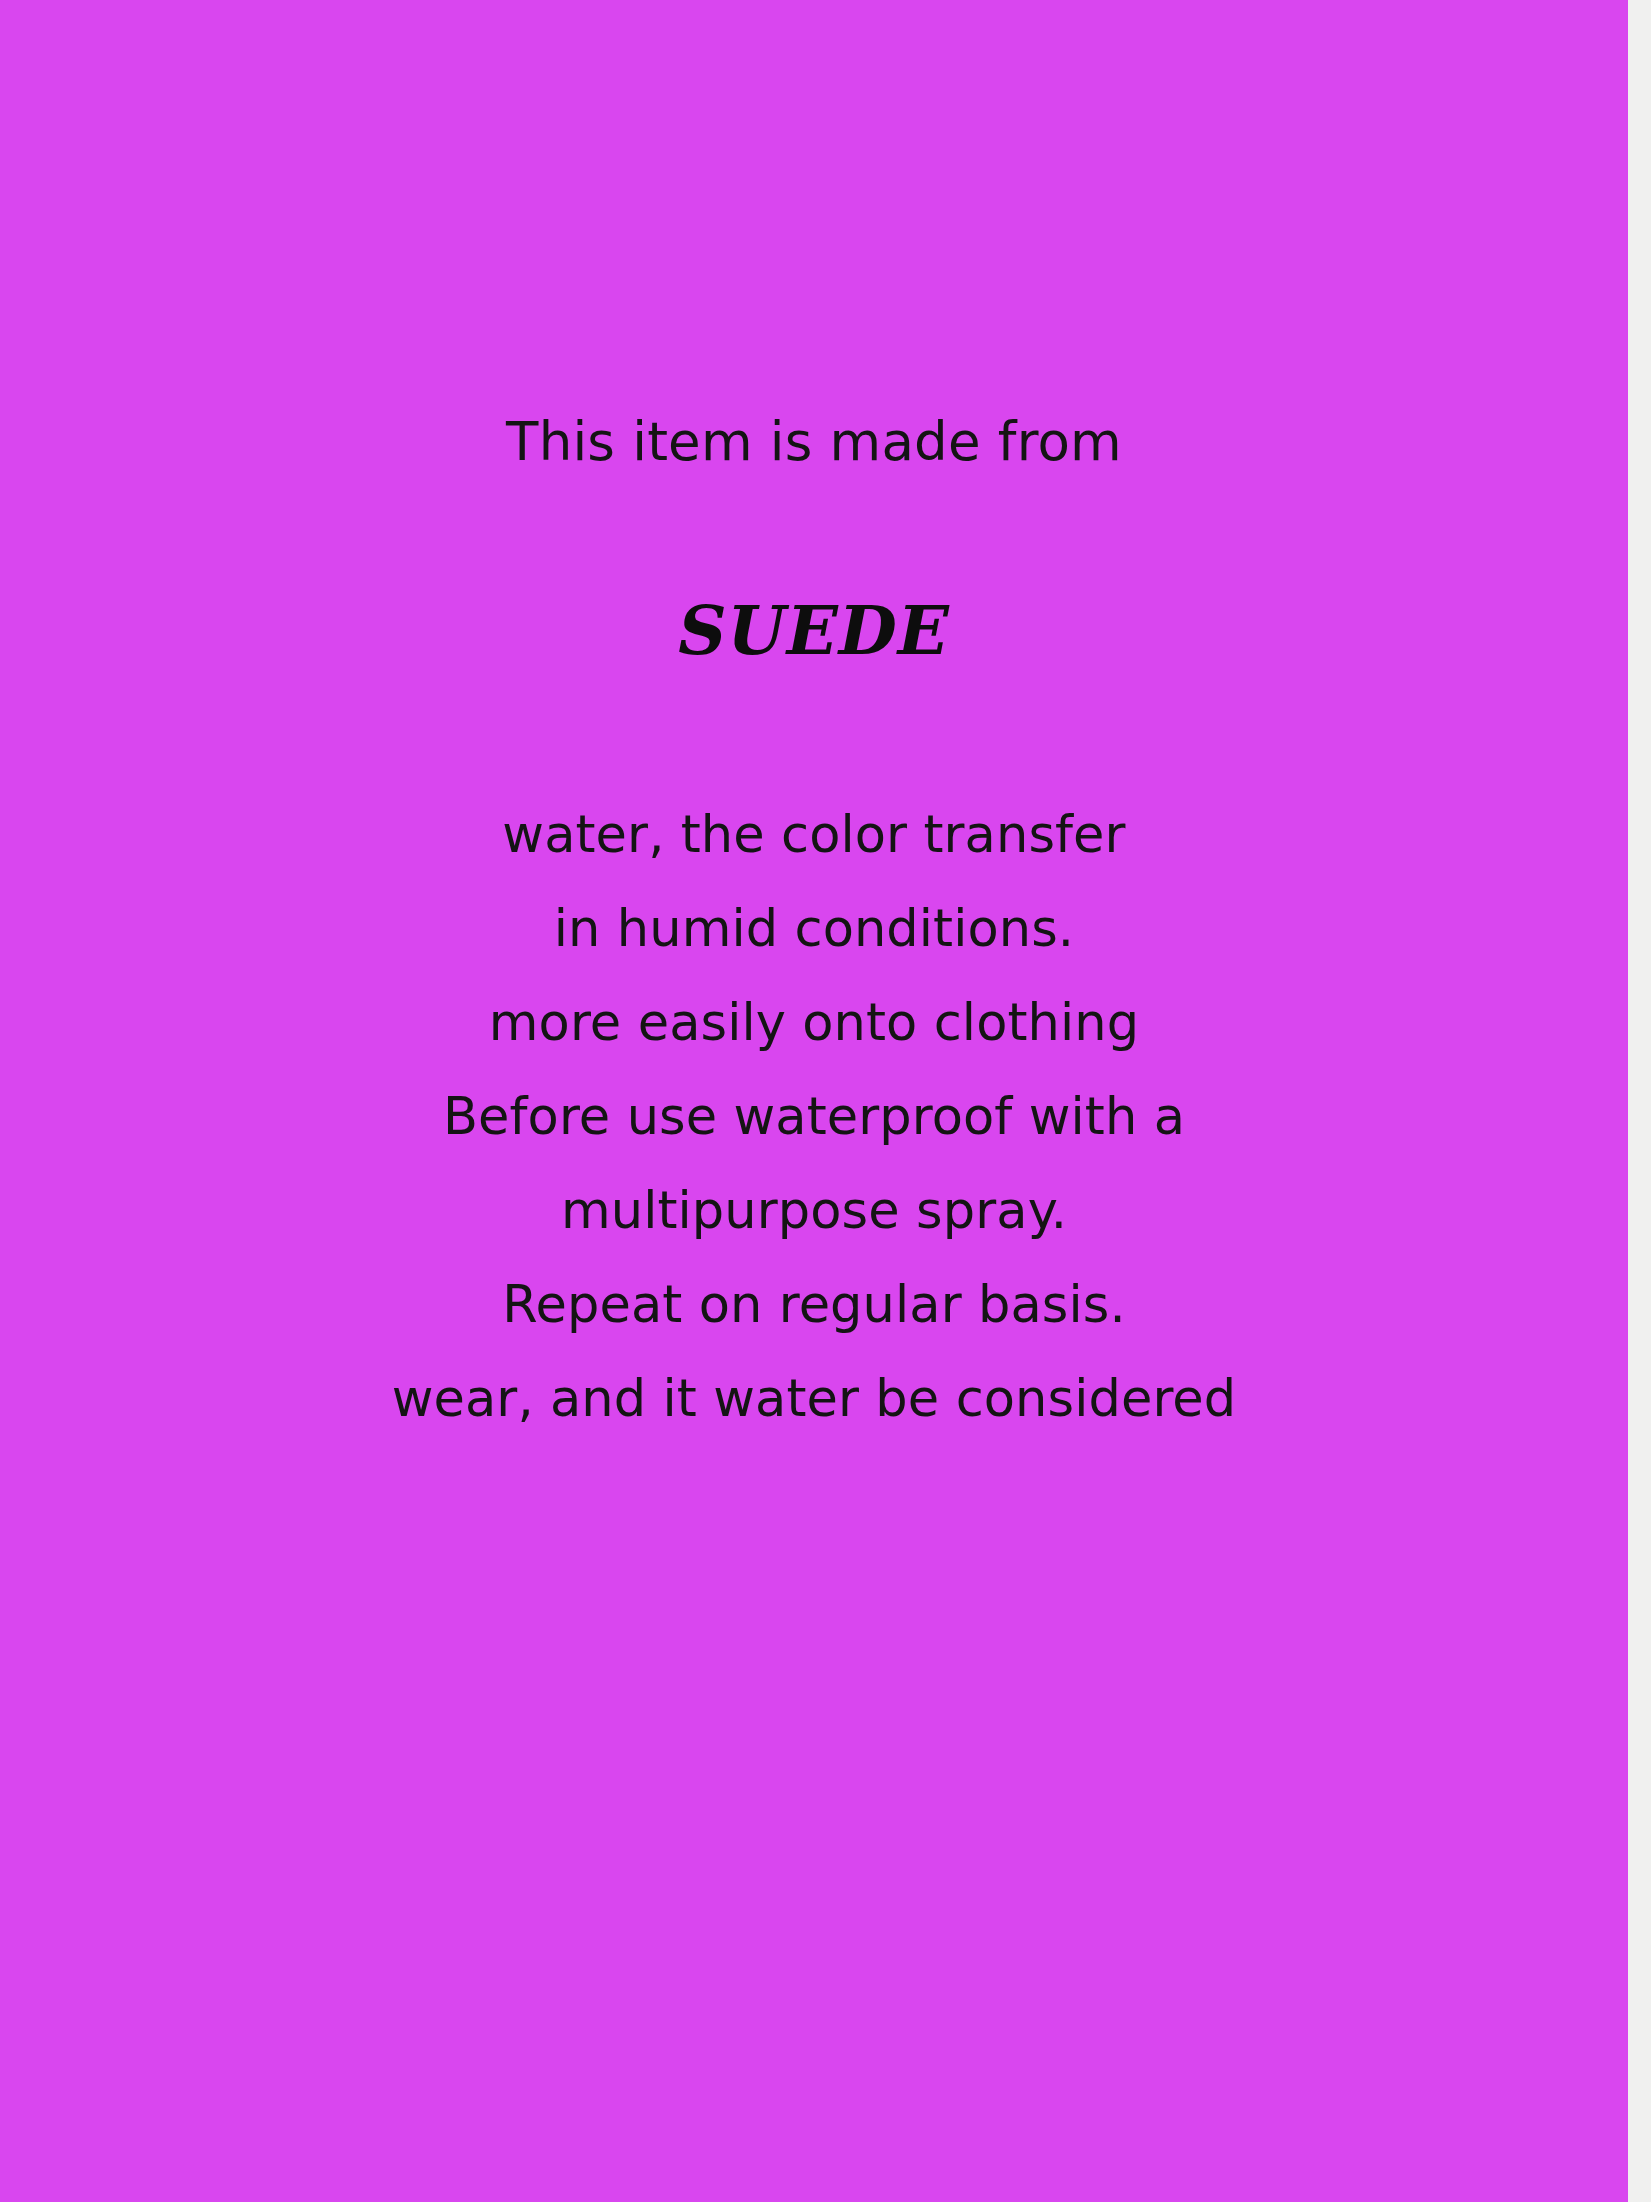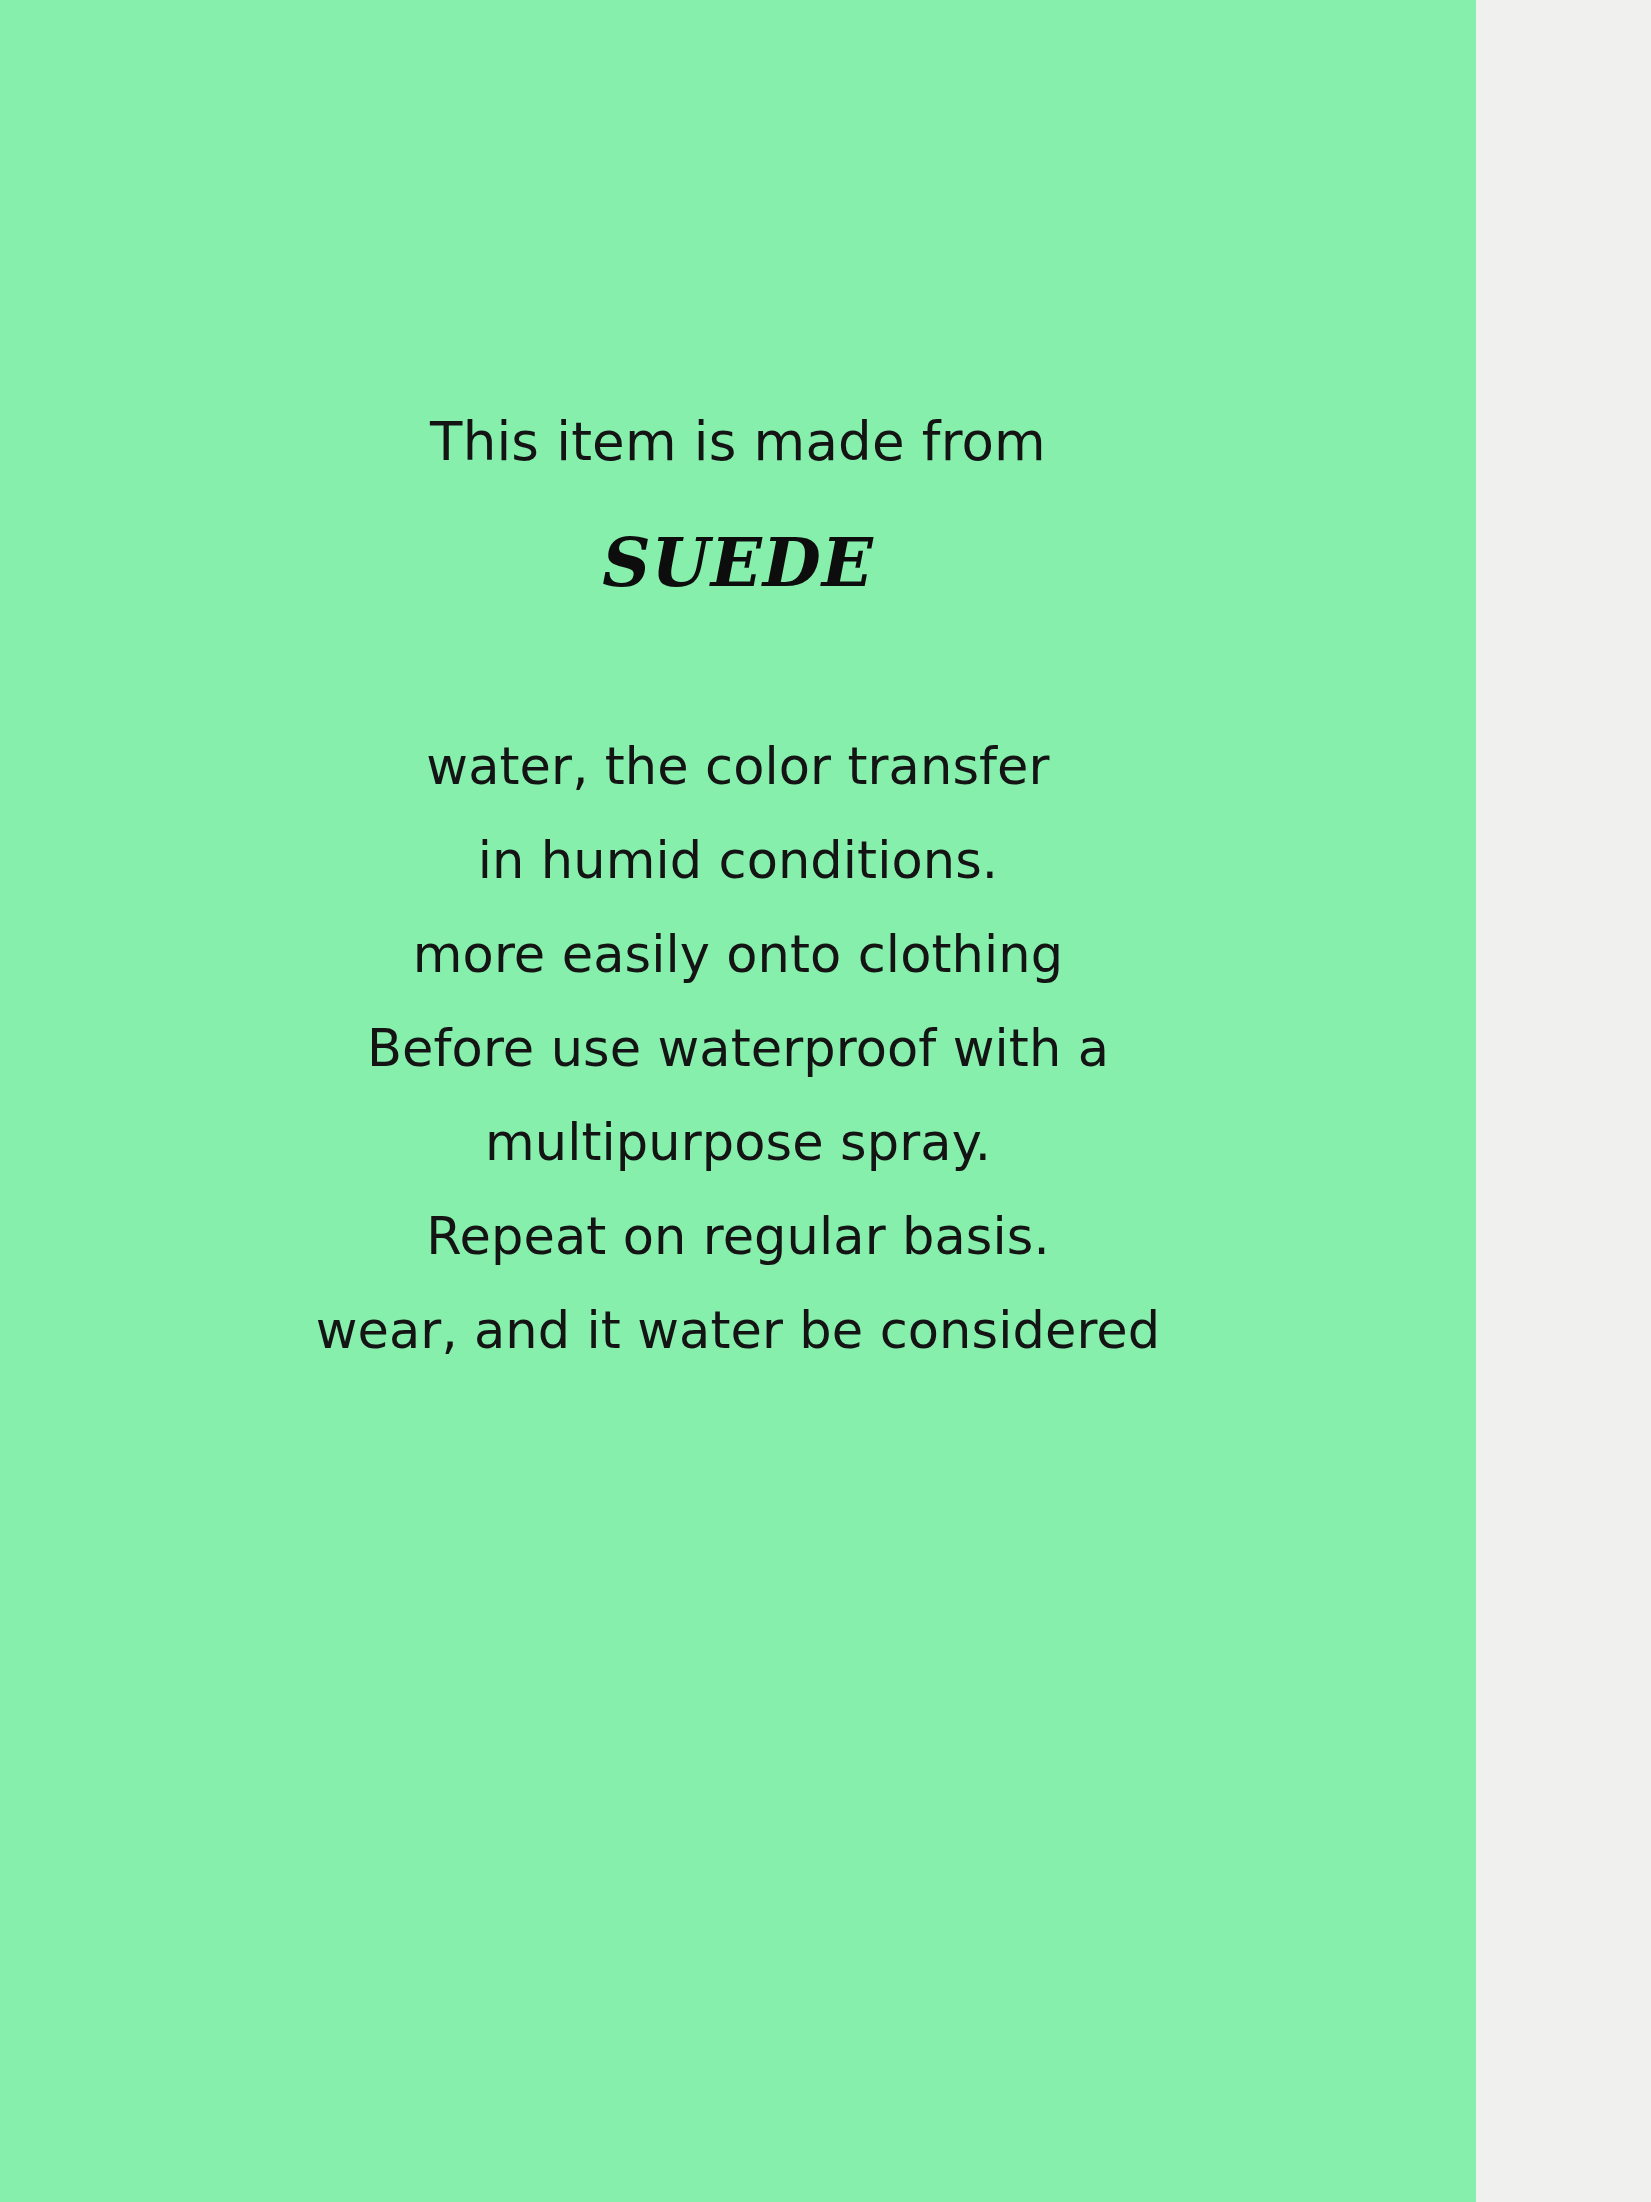--- a/index.html
+++ b/index.html
@@ -9,23 +9,23 @@
   body {
     width: 1652px;
     height: 2203px;
     background: #f0f0ef;
     font-family: "Liberation Sans", sans-serif;
     color: #111111;
     overflow: hidden;
   }
 
   .page {
-    width: 1476px;
+    width: 1628px;
     height: 2203px;
-    background: #86efac;
+    background: #d946ef;
     box-sizing: border-box;
     display: flex;
     flex-direction: column;
     align-items: center;
   }
 
   .care-card {
     width: 1100px;
     margin-top: 410px;
     text-align: center;
@@ -40,21 +40,21 @@
     line-height: 1.2;
   }
 
   .material-name {
     font-family: "DejaVu Serif", serif;
     font-style: italic;
     font-weight: 700;
     font-size: 67px;
     letter-spacing: 0.9px;
     color: #0d0d0d;
-    margin-top: 52px;
+    margin-top: 120px;
     line-height: 1.1;
   }
 
   .care-body {
     margin-top: 121px;
     font-family: "DejaVu Sans", sans-serif;
     font-size: 51px;
     font-weight: 400;
     line-height: 94px;
     color: #141414;

